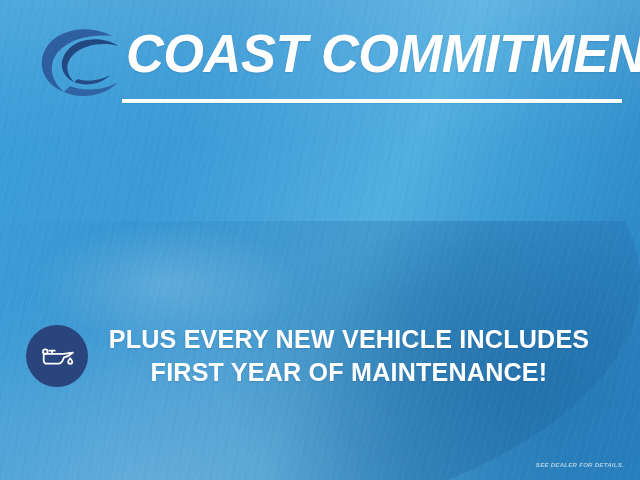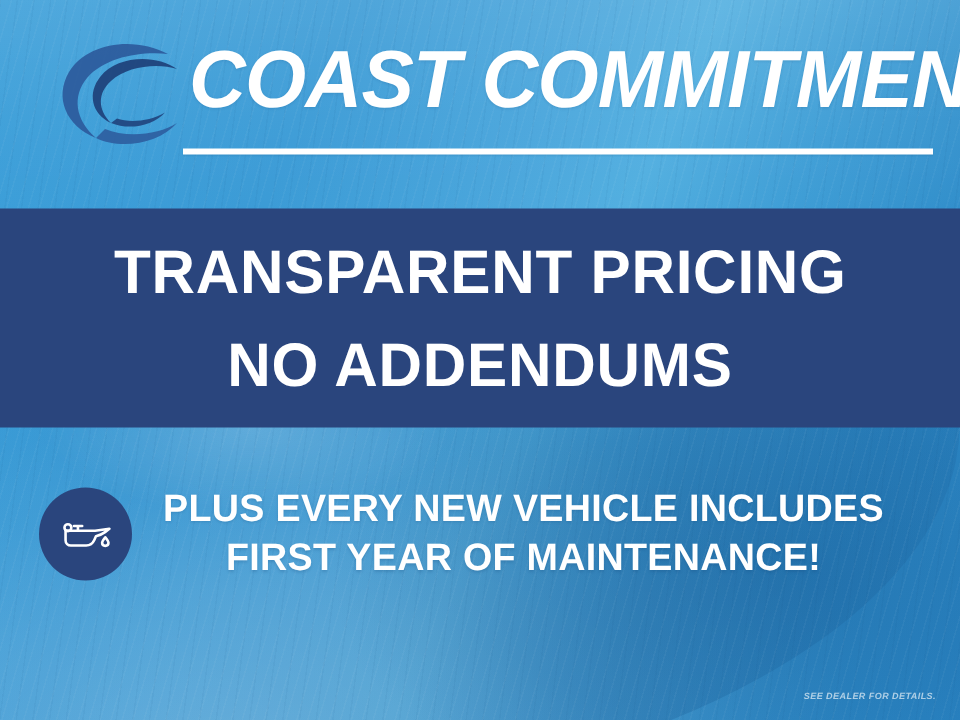--- a/index.html
+++ b/index.html
@@ -274,24 +274,20 @@
         <path d="M30 70 C46 78, 72 74, 84 60 C72 68, 50 70, 36 64 Z" fill="#2d5d9e" opacity="0.9"></path>
         <path d="M40 60 C52 65, 68 62, 76 53 C66 59, 52 60, 44 57 Z" fill="#20437c" opacity="0.9"></path>
       </svg>
     </div>
 
     <div class="brand-title">COAST COMMITMENT</div>
 
     <div class="header-rule"></div>
   </div>
 
-  <div class="pricing-band">
-    <div class="pricing-line">TRANSPARENT PRICING</div>
-    <div class="pricing-line">NO ADDENDUMS</div>
-  </div>
 
   <div class="offer">
     <div class="offer-inner">
 
       <div class="offer-icon">
         <svg viewBox="0 0 48 48" width="44" height="44" aria-hidden="true">
           <g fill="none" stroke="#ffffff" stroke-width="1.9" stroke-linecap="round" stroke-linejoin="round">
 
             <path d="M9.5 21.5 L9.5 28.5 C9.5 30.7 11.2 32.4 13.4 32.4 L24.5 32.4
                      C27.2 32.4 29.4 30.6 30.4 28.4 L31.6 25.6

